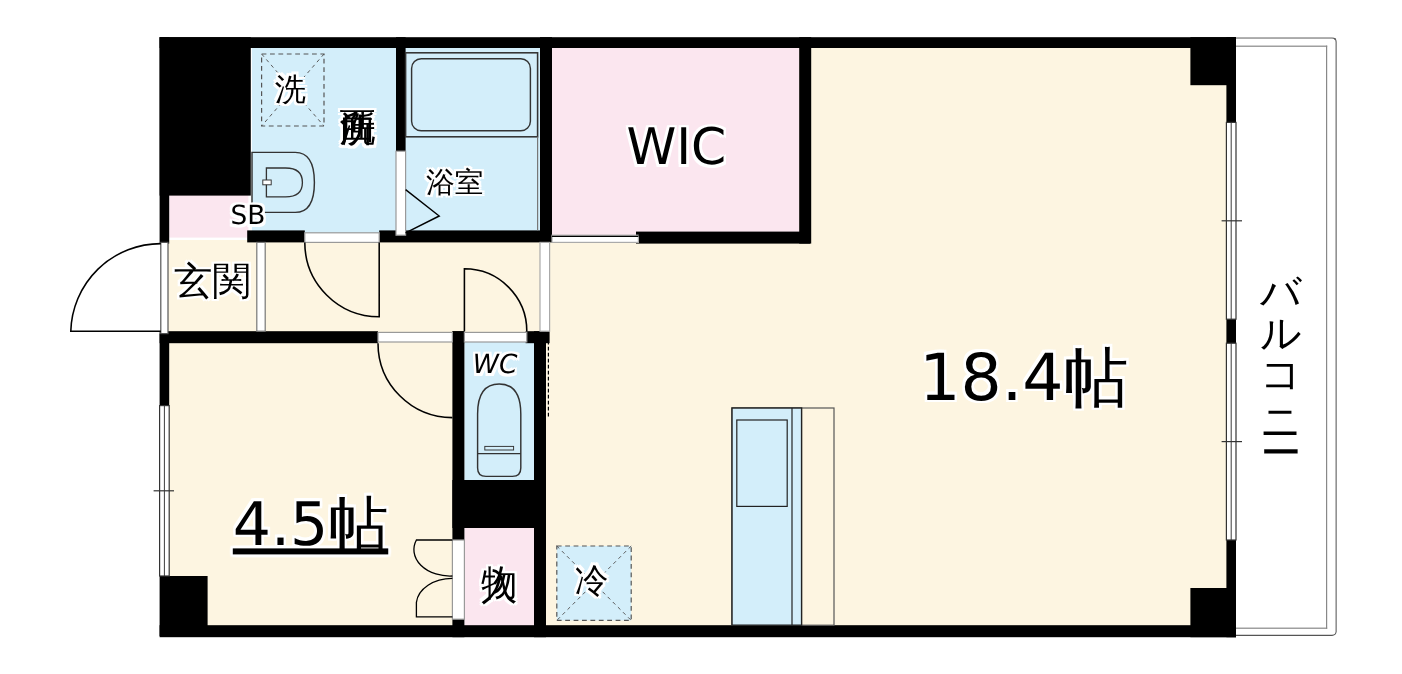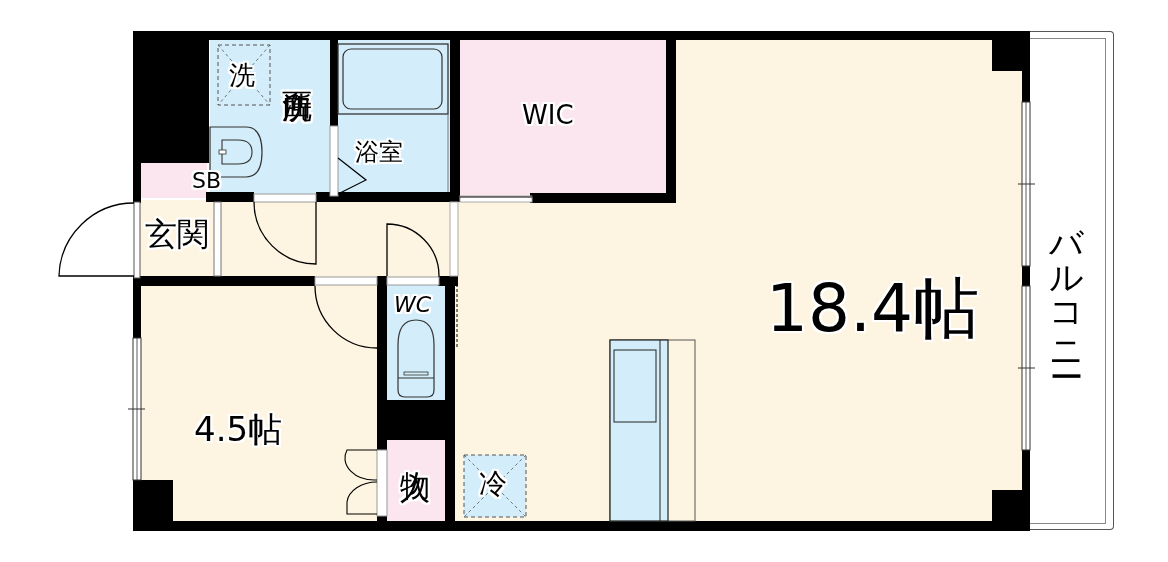--- a/index.html
+++ b/index.html
@@ -154,25 +154,25 @@
     </g>
 
     <g>
       <rect x="610" y="340" width="85" height="181" fill="#fdf5e1" stroke="#555" stroke-width="1"></rect>
       <rect x="610" y="340" width="58" height="181" fill="#d3eefa" stroke="#222" stroke-width="1.2"></rect>
       <line x1="660" y1="340" x2="660" y2="521" stroke="#222" stroke-width="1"></line>
       <rect x="614" y="350" width="42" height="72" fill="#d3eefa" stroke="#222" stroke-width="1"></rect>
     </g>
   </svg>
 
-  <div class="lbl" style="left:766px;top:276px;font-size:66px;">18.4帖</div>
+  <div class="lbl" style="left:766px;top:288px;font-size:54px;">18.4帖</div>
 
-  <div class="lbl" style="left:194px;top:412px;font-size:34px;">4.5帖</div>
+  <div class="lbl" style="left:194px;top:412px;font-size:50px;text-decoration:underline;">4.5帖</div>
 
-  <div class="lbl" style="left:522px;top:102px;font-size:26px;">WIC</div>
+  <div class="lbl" style="left:522px;top:102px;font-size:42px;">WIC</div>
 
   <div class="lbl vert" style="left:282px;top:68px;font-size:30px;">洗面所</div>
   <div class="lbl" style="left:229px;top:62px;font-size:26px;">洗</div>
   <div class="lbl" style="left:355px;top:140px;font-size:24px;">浴室</div>
 
   <div class="lbl" style="left:394px;top:294px;font-size:22px;font-style:italic;">WC</div>
   <div class="lbl vert" style="left:400px;top:448px;font-size:30px;">物入</div>
 
   <div class="lbl" style="left:155px;top:170px;font-size:22px;padding-left:37px;">SB</div>
   <div class="lbl" style="left:145px;top:218px;font-size:32px;">玄関</div>

